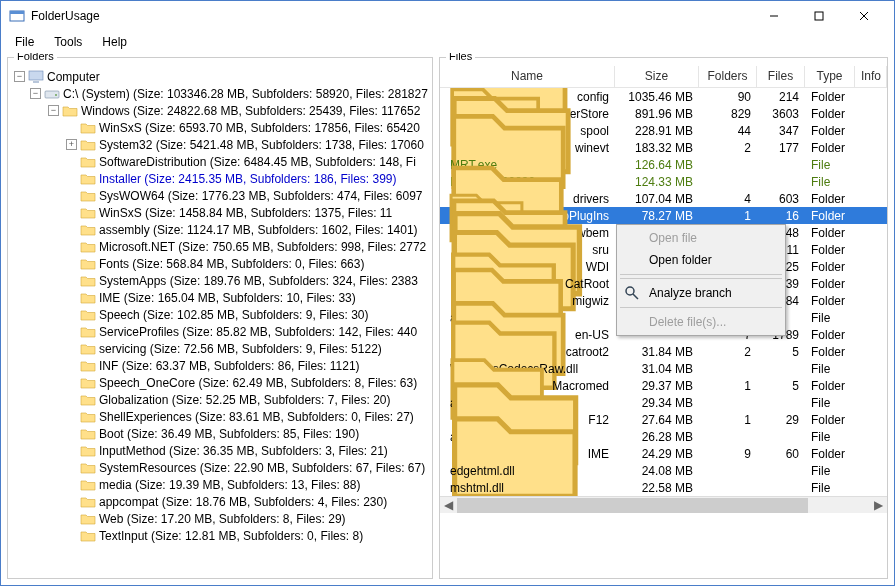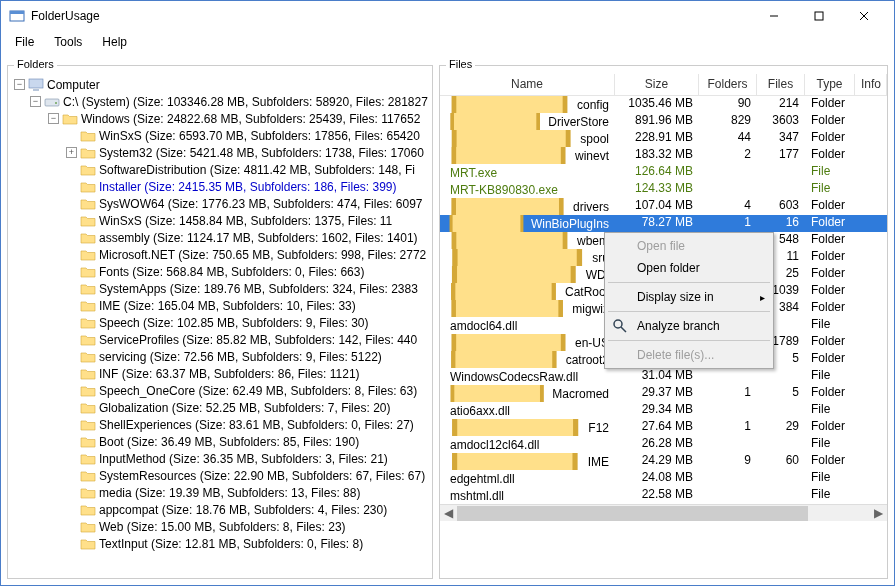--- a/index.html
+++ b/index.html
@@ -5,21 +5,21 @@
 * { box-sizing: border-box; margin: 0; padding: 0; font-family: "Segoe UI", Tahoma, sans-serif; font-size: 12px; }
 body { background: #fff; width: 895px; height: 586px; overflow: hidden; display: flex; flex-direction: column; border: 1px solid #4a7dc9; }
 .titlebar { height: 30px; background: #fff; display: flex; align-items: center; padding: 0 8px; }
 .titlebar .app-icon { width: 16px; height: 16px; margin-right: 6px; }
 .titlebar .title { flex: 1; font-size: 12px; }
 .titlebar .win-btn { width: 45px; height: 30px; display: flex; align-items: center; justify-content: center; cursor: pointer; }
 .titlebar .win-btn svg { width: 10px; height: 10px; }
 .menubar { height: 22px; display: flex; align-items: center; padding: 0 4px; background: #fff; }
 .menubar .menu-item { padding: 2px 10px; cursor: pointer; }
 .content { flex: 1; display: flex; gap: 6px; padding: 4px 6px 6px 6px; overflow: hidden; }
-.panel { border: 1px solid #ccc; display: flex; flex-direction: column; position: relative; margin-top: 8px; }
+.panel { border: 1px solid #ccc; display: flex; flex-direction: column; position: relative; }
 .panel.folders { width: 426px; }
 .panel.files { flex: 1; }
 .panel-label { position: absolute; top: -8px; left: 6px; background: #fff; padding: 0 3px; font-size: 11px; }
 .panel-body { flex: 1; margin-top: 8px; overflow: hidden; position: relative; }
 .tree { padding: 2px 0; height: 100%; overflow: hidden; }
 .tree-row { display: flex; align-items: center; height: 17px; white-space: nowrap; padding-left: 2px; }
 .tree-row .toggle { width: 11px; height: 11px; border: 1px solid #999; display: inline-flex; align-items: center; justify-content: center; margin-right: 3px; font-size: 9px; line-height: 1; color: #555; cursor: pointer; flex-shrink: 0; }
 .tree-row .spacer { width: 14px; display: inline-block; flex-shrink: 0; }
 .tree-row .icon { width: 16px; height: 14px; margin-right: 3px; flex-shrink: 0; }
 .tree-row .lbl { white-space: nowrap; }
@@ -33,21 +33,21 @@
 .drive-svg { fill: #dfe6ee; stroke: #7b8da5; stroke-width: 0.6; }
 .table-head { display: flex; height: 22px; border-bottom: 1px solid #e5e5e5; background: #fff; }
 .table-head .col { padding: 3px 6px; border-right: 1px solid #e5e5e5; font-size: 12px; color: #333; text-align: center; }
 .col-name { flex: 1; min-width: 0; }
 .col-size { width: 84px; text-align: right; }
 .col-folders { width: 58px; text-align: right; }
 .col-files { width: 48px; text-align: right; }
 .col-type { width: 50px; }
 .col-info { width: 32px; }
 .table-body { overflow: hidden; }
-.file-row { display: flex; height: 17px; }
+.file-row { display: flex; align-items: center; height: 17px; }
 .file-row .col { padding: 0 6px; white-space: nowrap; overflow: hidden; }
 .file-row .col-name { display: flex; align-items: center; gap: 4px; }
 .file-row .col-size, .file-row .col-folders, .file-row .col-files { text-align: right; }
 .file-row.blue { color: #4d7c0f; }
 .file-row.selected { background: #2f7bdb; color: #fff; }
 .file-row.selected .folder-svg { fill: #ffe08a; stroke: #d4a838; }
 .hscroll { height: 17px; background: #f0f0f0; border-top: 1px solid #ddd; display: flex; align-items: center; }
 .hscroll .arrow { width: 17px; height: 17px; display: flex; align-items: center; justify-content: center; color: #666; cursor: pointer; }
 .hscroll .track { flex: 1; height: 17px; position: relative; }
 .hscroll .thumb { position: absolute; height: 15px; top: 1px; background: #cdcdcd; border-radius: 0; }
@@ -132,21 +132,21 @@
             <svg class="icon" viewBox="0 0 16 14">
               <path class="folder-svg" d="M1 3 L6 3 L7.5 4.5 L15 4.5 L15 12 L1 12 Z"></path>
             </svg>
             <span class="lbl">System32 (Size: 5421.48 MB, Subfolders: 1738, Files: 17060</span>
           </div>
           <div class="tree-row indent-3">
             <span class="spacer"></span>
             <svg class="icon" viewBox="0 0 16 14">
               <path class="folder-svg" d="M1 3 L6 3 L7.5 4.5 L15 4.5 L15 12 L1 12 Z"></path>
             </svg>
-            <span class="lbl">SoftwareDistribution (Size: 4811.42 MB, Subfolders: 148, Fi</span>
+            <span class="lbl">SoftwareDistribution (Size: 6484.45 MB, Subfolders: 148, Fi</span>
           </div>
           <div class="tree-row indent-3 blue">
             <span class="spacer"></span>
             <svg class="icon" viewBox="0 0 16 14">
               <path class="folder-svg" d="M1 3 L6 3 L7.5 4.5 L15 4.5 L15 12 L1 12 Z"></path>
             </svg>
             <span class="lbl">Installer (Size: 2415.35 MB, Subfolders: 186, Files: 399)</span>
           </div>
           <div class="tree-row indent-3">
             <span class="spacer"></span>
@@ -279,21 +279,21 @@
             <svg class="icon" viewBox="0 0 16 14">
               <path class="folder-svg" d="M1 3 L6 3 L7.5 4.5 L15 4.5 L15 12 L1 12 Z"></path>
             </svg>
             <span class="lbl">appcompat (Size: 18.76 MB, Subfolders: 4, Files: 230)</span>
           </div>
           <div class="tree-row indent-3">
             <span class="spacer"></span>
             <svg class="icon" viewBox="0 0 16 14">
               <path class="folder-svg" d="M1 3 L6 3 L7.5 4.5 L15 4.5 L15 12 L1 12 Z"></path>
             </svg>
-            <span class="lbl">Web (Size: 15.00 MB, Subfolders: 8, Files: 23)</span>
+            <span class="lbl">Web (Size: 17.20 MB, Subfolders: 8, Files: 29)</span>
           </div>
           <div class="tree-row indent-3">
             <span class="spacer"></span>
             <svg class="icon" viewBox="0 0 16 14">
               <path class="folder-svg" d="M1 3 L6 3 L7.5 4.5 L15 4.5 L15 12 L1 12 Z"></path>
             </svg>
             <span class="lbl">TextInput (Size: 12.81 MB, Subfolders: 0, Files: 8)</span>
           </div>
         </div>
 
@@ -610,32 +610,28 @@
           </div>
         </div>
       <div class="hscroll">
         <div class="arrow">◀</div>
         <div class="track">
             <div class="thumb" style="left:0;width:85%"></div>
           </div>
         <div class="arrow">▶</div>
       </div>
 
-      <div class="context-menu" style="top:158px; left:164px;">
+      <div class="context-menu" style="top:158px; left:176px;">
         <div class="cm-row disabled">
             <span>Open file</span>
           </div>
         <div class="cm-row">
             <span>Open folder</span>
           </div>
         <div class="sep"></div>
-        <div class="cm-row">
-            <span>Display size in</span>
-            <span class="arrow-r">▸</span>
-          </div>
         <div class="sep"></div>
         <div class="cm-row">
           <svg class="cm-icon" viewBox="0 0 16 16">
               <circle cx="6" cy="6" r="4" fill="none" stroke="#345" stroke-width="1.5"></circle>
               <line x1="9" y1="9" x2="14" y2="14" stroke="#345" stroke-width="1.5"></line>
             </svg>
           <span>Analyze branch</span>
         </div>
         <div class="sep"></div>
         <div class="cm-row disabled">

